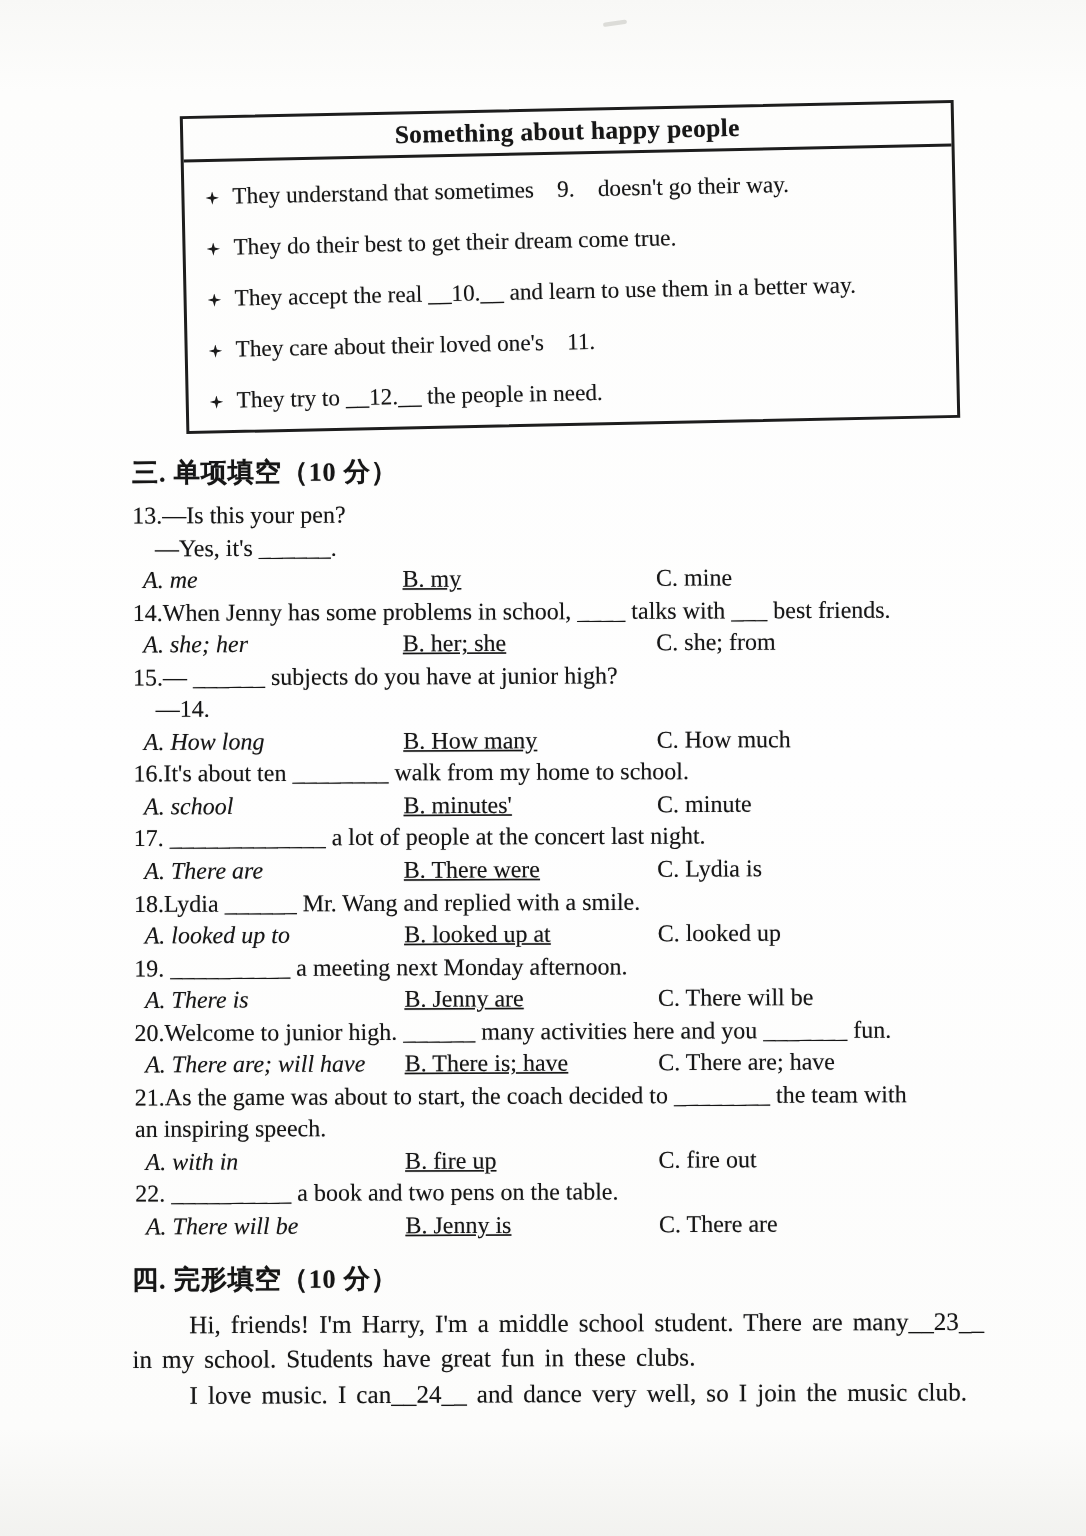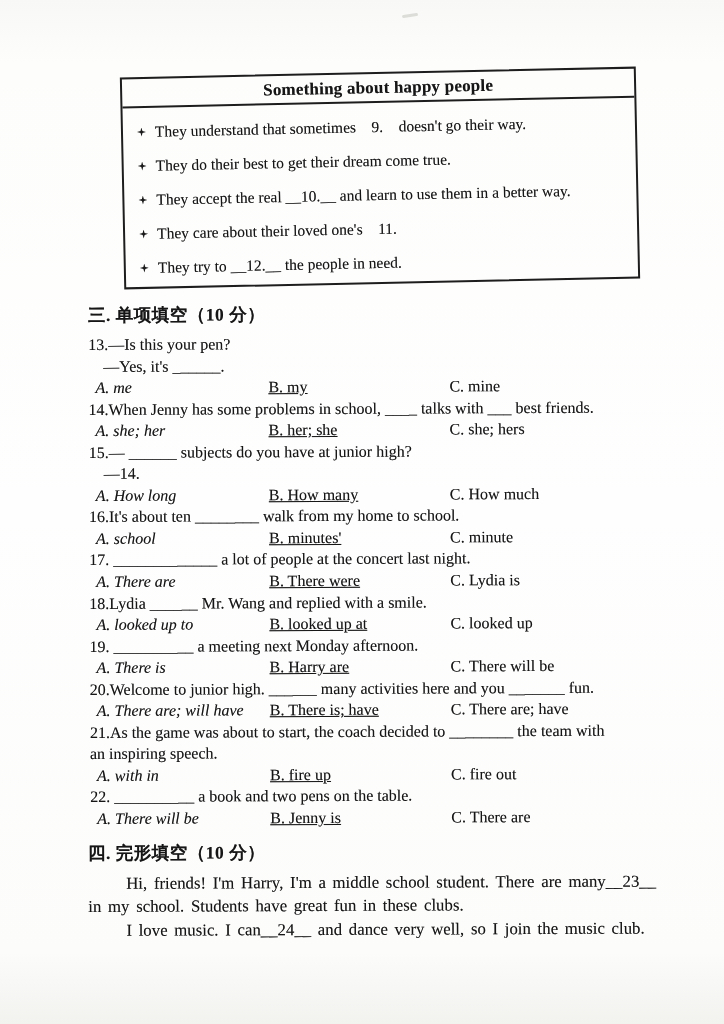--- a/index.html
+++ b/index.html
@@ -45,21 +45,21 @@
   .row{height:21.55px;line-height:21.55px;font-size:16px;}
   #sec4 .row{height:23.4px;line-height:23.4px;font-size:16.8px;word-spacing:2.5px;}
   .row .cell{display:none;}
   .cell{white-space:pre;}
   .row.q .cell-q,.row.qi-sm .cell-q,.row.qi-lg .cell-q{display:inline;}
   .row.qi-sm{text-indent:15px;}
   .row.qi-lg{text-indent:38px;}
   .row.opt{padding-left:7px;}
   .row.opt .cell-a{display:inline-block;width:173px;font-style:italic;}
   .row.opt .cell-b{display:inline-block;width:169px;text-decoration:underline;}
-  .row.opt .cell-c{display:inline;margin-left:12px;}
+  .row.opt .cell-c{display:inline;}
 </style>
 </head>
 <body>
 
 <div class="page">
   <div class="speck"></div>
 
   <div class="happy-box">
     <div class="box-title">Something about happy people</div>
     <div class="box-items">
@@ -86,32 +86,32 @@
       </div>
   </div>
 
   <div class="section" id="sec3">
     <div class="sec-heading">三. 单项填空（10 分）</div>
     <div class="rows">
         <div class="row q"><span class="cell cell-q">13.—Is this your pen?</span></div>
         <div class="row qi-sm"><span class="cell cell-q">—Yes, it's ______.</span></div>
         <div class="row opt"><span class="cell cell-a">A. me</span><span class="cell cell-b">B. my</span><span class="cell cell-c">C. mine</span></div>
         <div class="row q"><span class="cell cell-q">14.When Jenny has some problems in school, ____ talks with ___ best friends.</span></div>
-        <div class="row opt"><span class="cell cell-a">A. she; her</span><span class="cell cell-b">B. her; she</span><span class="cell cell-c">C. she; hers</span></div>
+        <div class="row opt"><span class="cell cell-a">A. she; her</span><span class="cell cell-b">B. her; she</span><span class="cell cell-c">C. she; from</span></div>
         <div class="row q"><span class="cell cell-q">15.— ______ subjects do you have at junior high?</span></div>
         <div class="row qi-sm"><span class="cell cell-q">—14.</span></div>
         <div class="row opt"><span class="cell cell-a">A. How long</span><span class="cell cell-b">B. How many</span><span class="cell cell-c">C. How much</span></div>
         <div class="row q"><span class="cell cell-q">16.It's about ten ________ walk from my home to school.</span></div>
         <div class="row opt"><span class="cell cell-a">A. school</span><span class="cell cell-b">B. minutes'</span><span class="cell cell-c">C. minute</span></div>
         <div class="row q"><span class="cell cell-q">17. _____________ a lot of people at the concert last night.</span></div>
         <div class="row opt"><span class="cell cell-a">A. There are</span><span class="cell cell-b">B. There were</span><span class="cell cell-c">C. Lydia is</span></div>
         <div class="row q"><span class="cell cell-q">18.Lydia ______ Mr. Wang and replied with a smile.</span></div>
         <div class="row opt"><span class="cell cell-a">A. looked up to</span><span class="cell cell-b">B. looked up at</span><span class="cell cell-c">C. looked up</span></div>
         <div class="row q"><span class="cell cell-q">19. __________ a meeting next Monday afternoon.</span></div>
-        <div class="row opt"><span class="cell cell-a">A. There is</span><span class="cell cell-b">B. Harry are</span><span class="cell cell-c">C. There will be</span></div>
+        <div class="row opt"><span class="cell cell-a">A. There is</span><span class="cell cell-b">B. Jenny are</span><span class="cell cell-c">C. There will be</span></div>
         <div class="row q"><span class="cell cell-q">20.Welcome to junior high. ______ many activities here and you _______ fun.</span></div>
         <div class="row opt"><span class="cell cell-a">A. There are; will have</span><span class="cell cell-b">B. There is; have</span><span class="cell cell-c">C. There are; have</span></div>
         <div class="row q"><span class="cell cell-q">21.As the game was about to start, the coach decided to ________ the team with</span></div>
         <div class="row q"><span class="cell cell-q">an inspiring speech.</span></div>
         <div class="row opt"><span class="cell cell-a">A. with in</span><span class="cell cell-b">B. fire up</span><span class="cell cell-c">C. fire out</span></div>
         <div class="row q"><span class="cell cell-q">22. __________ a book and two pens on the table.</span></div>
         <div class="row opt"><span class="cell cell-a">A. There will be</span><span class="cell cell-b">B. Jenny is</span><span class="cell cell-c">C. There are</span></div>
       </div>
   </div>
 

